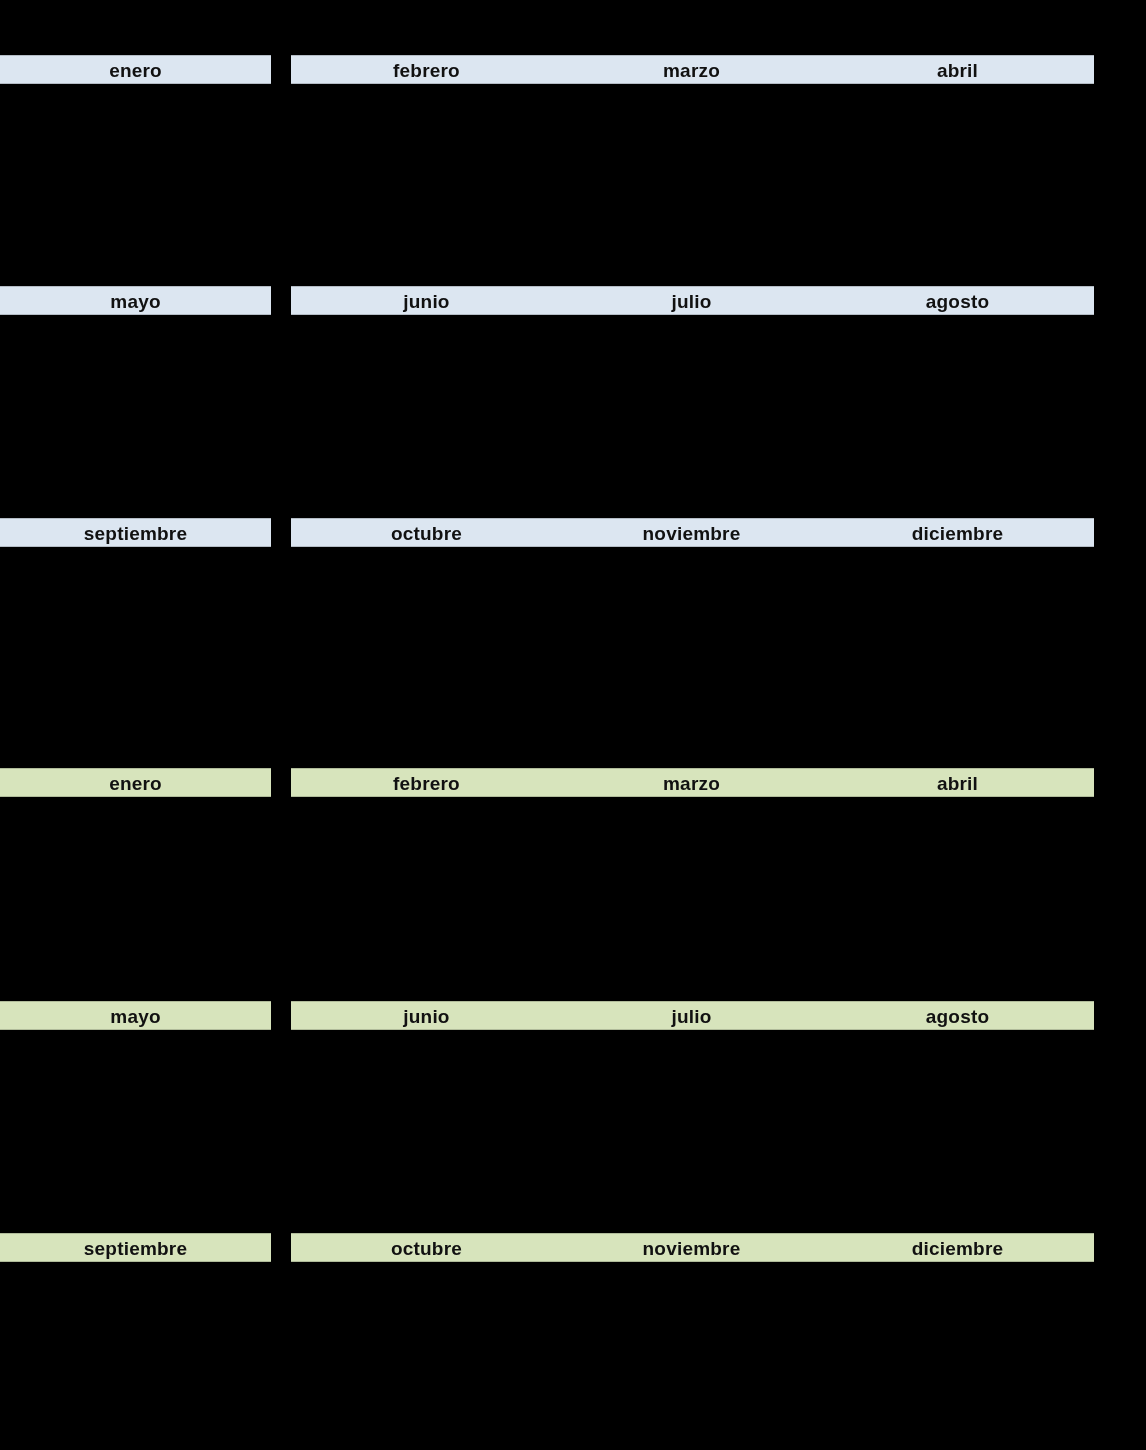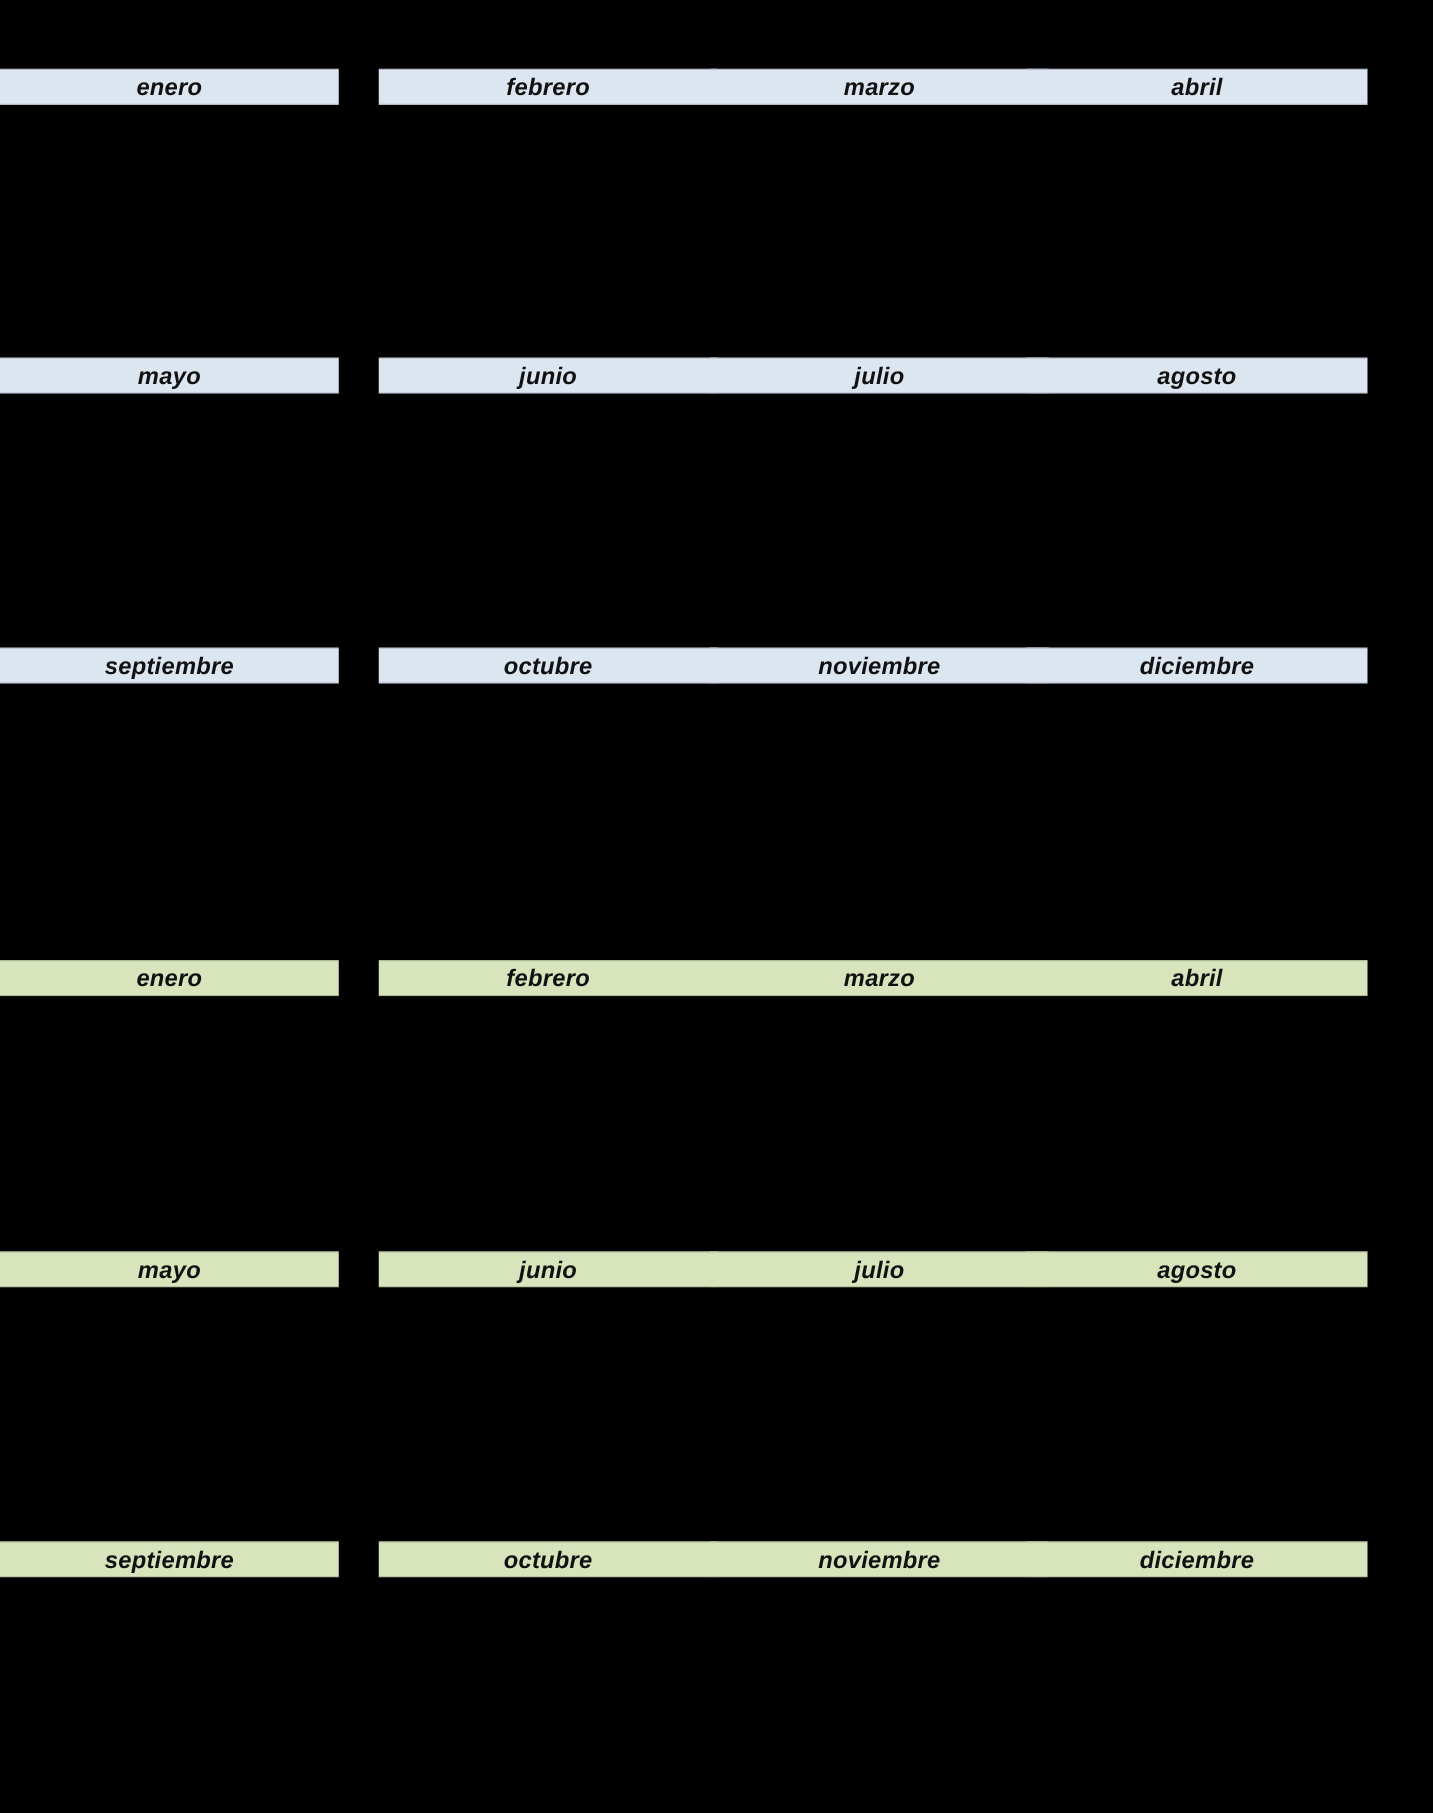--- a/index.html
+++ b/index.html
@@ -21,21 +21,20 @@
     left: 0;
     top: 0;
     width: 1146px;
     height: 1450px;
     background: #000000;
   }
 
   .month-block {
     position: absolute;
     box-sizing: border-box;
-    font-style: italic;
   }
 
   .month-header {
     box-sizing: border-box;
     width: 100%;
     height: 29px;
     line-height: 29px;
     text-align: center;
     font-size: 19px;
     font-weight: bold;
@@ -56,22 +55,22 @@
     background: #d7e4bc;
   }
 
   .month-body {
     width: 100%;
     background: #000000;
   }
 
   
   .col-0 { left: 0px;   width: 271px; }
-  .col-1 { left: 303px; width: 271px; }
-  .col-2 { left: 568px; width: 271px; }
+  .col-1 { left: 291px; width: 271px; }
+  .col-2 { left: 556px; width: 271px; }
   .col-3 { left: 821px; width: 273px; }
 
   
   .row-0 { top: 55px;   }
   .row-1 { top: 286px;  }
   .row-2 { top: 518px;  }
   .row-3 { top: 768px;  }
   .row-4 { top: 1001px; }
   .row-5 { top: 1233px; }
 

